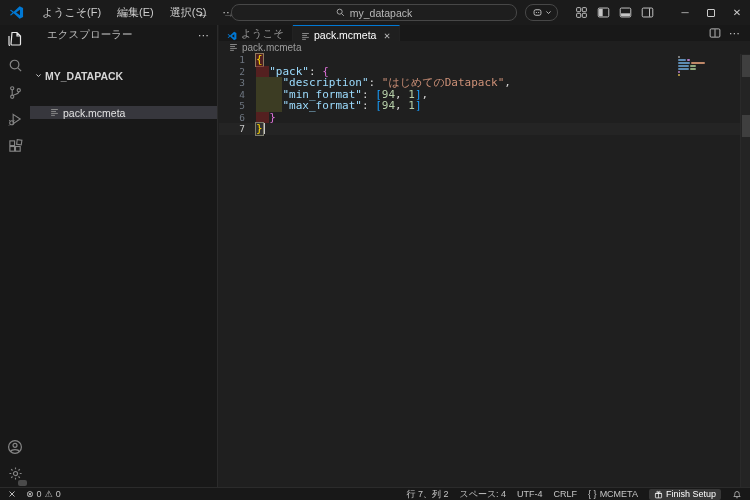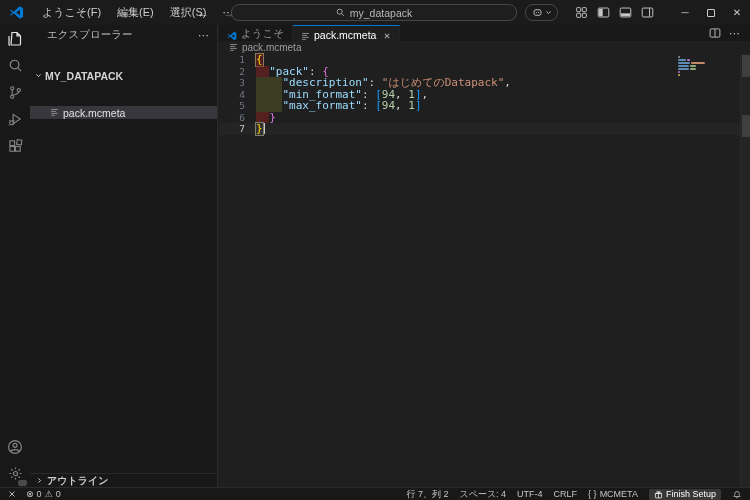--- a/index.html
+++ b/index.html
@@ -208,28 +208,20 @@
       </span>
       <span>MY_DATAPACK</span>
     </div>
     <div class="sb-file">
       <svg width="9" height="9" viewBox="0 0 12 12">
         <path d="M1.5 2 H10.5 M1.5 4.6 H8 M1.5 7.2 H10.5 M1.5 9.8 H6.5" stroke="#8a8a8a" stroke-width="1.3"></path>
       </svg>
       <span>pack.mcmeta</span>
     </div>
     <div class="sb-spacer"></div>
-    <div class="sb-section">
-      <span class="chev">
-        <svg width="7" height="7" viewBox="0 0 10 10">
-            <path d="M3.5 2 L6.5 5 L3.5 8" fill="none" stroke="#cccccc" stroke-width="1.4"></path>
-          </svg>
-      </span>
-      <span>アウトライン</span>
-    </div>
   </div>
 
   <div class="editor">
     <div class="tabbar">
       <div class="tab">
         <svg width="10" height="10" viewBox="0 0 24 24">
           <path d="M17 2 L7.5 10.7 L3.2 7.4 L1.5 8.2 L5.8 12 L1.5 15.8 L3.2 16.6 L7.5 13.3 L17 22 L22.5 19.3 V4.7 Z M17.5 7.6 V16.4 L11.4 12 Z" fill="#0078d4"></path>
         </svg>
         <span>ようこそ</span>
       </div>

